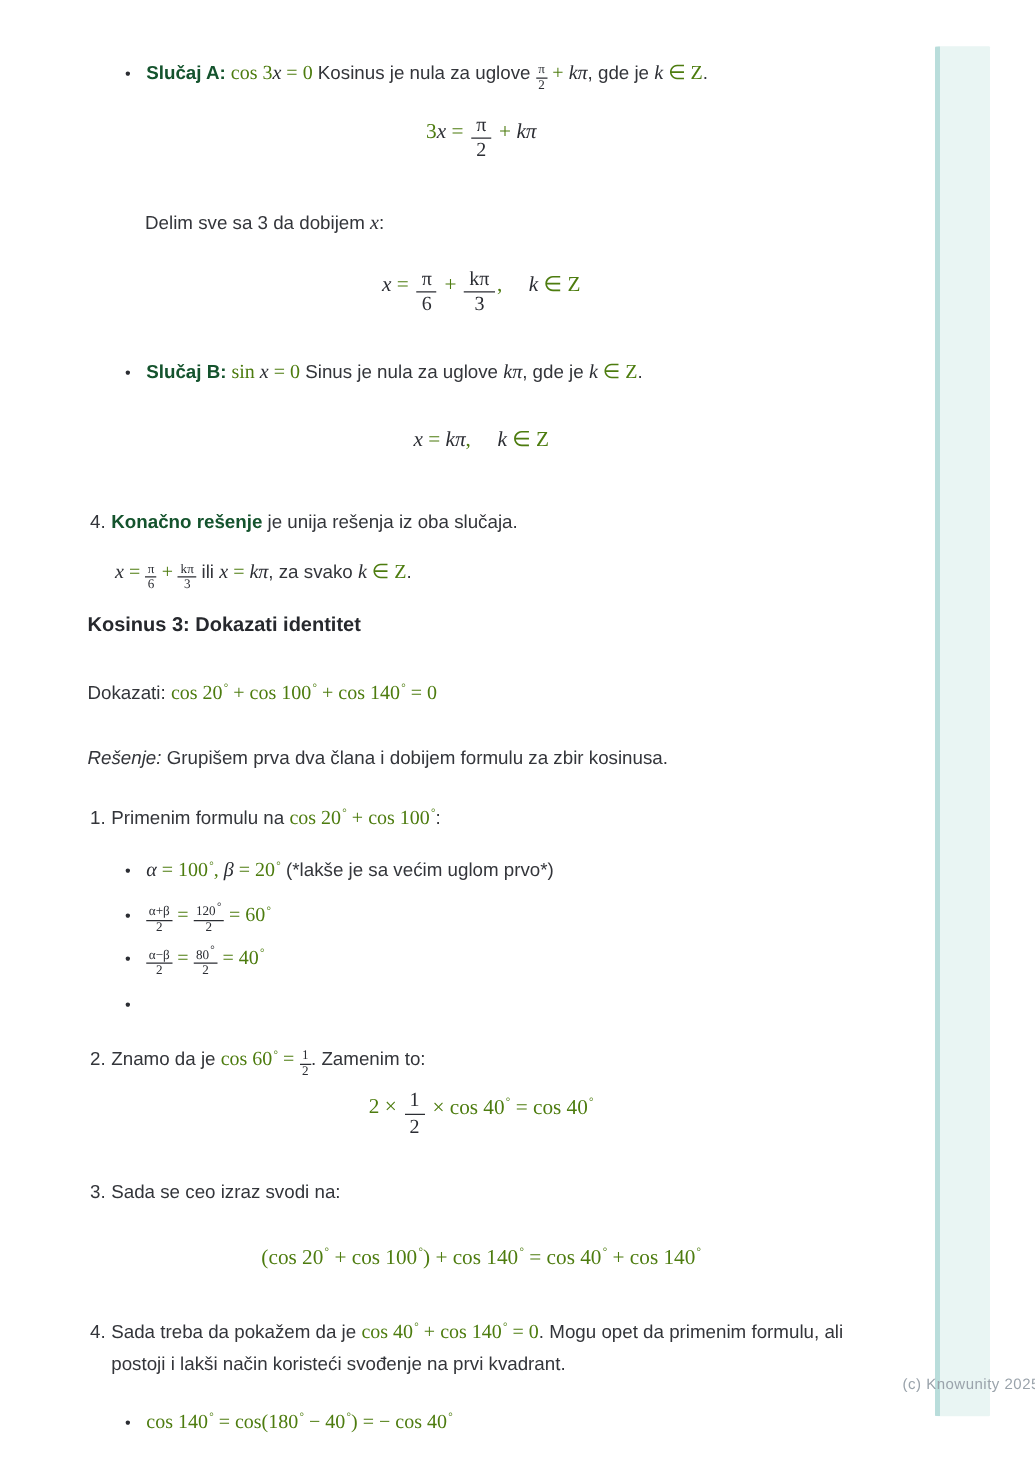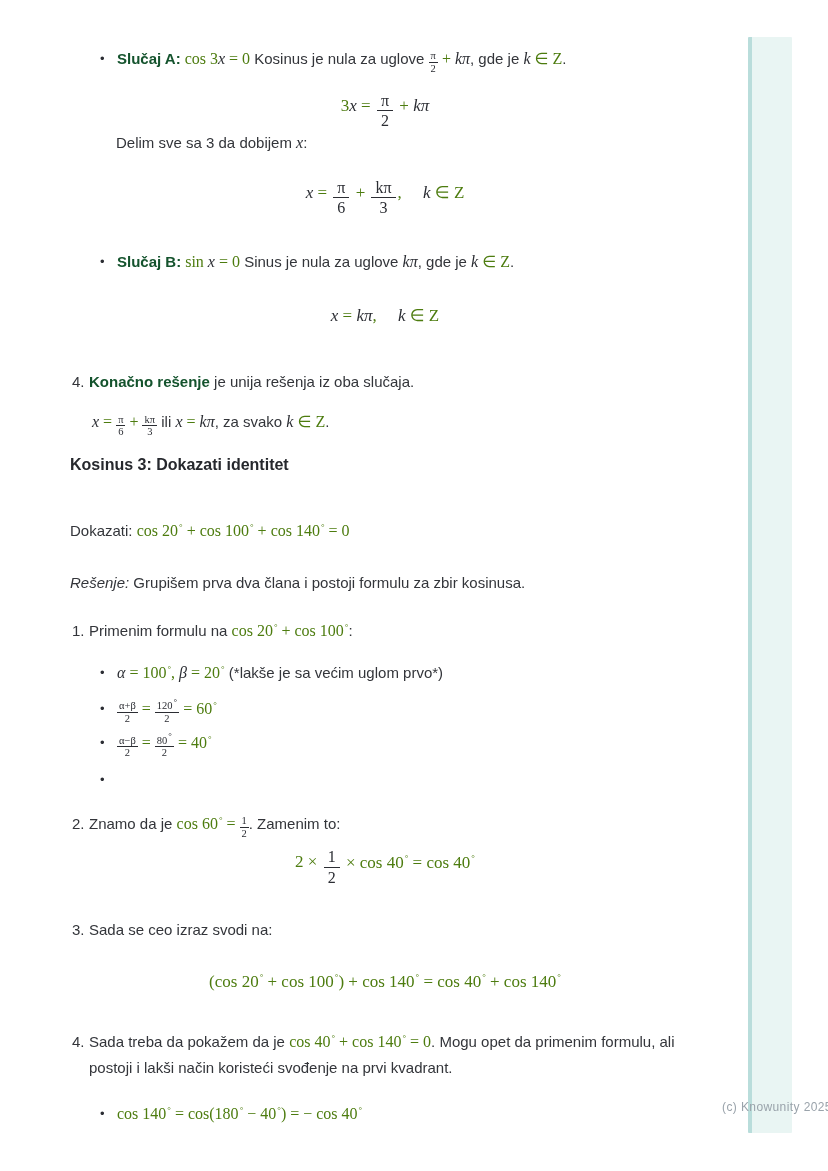--- a/index.html
+++ b/index.html
@@ -14,28 +14,28 @@
   .content{
     position:absolute;left:0;top:0;
     width:770px;
     padding-top:46px;
     box-sizing:border-box;
   }
   .blk{margin:0;line-height:26px;font-size:15px;}
   
   .content > .blk:nth-child(1){margin-top:0;}
   .content > .blk:nth-child(2){margin-top:16px;}
-  .content > .blk:nth-child(3){}
+  .content > .blk:nth-child(3){margin-top:36px;}
   .content > .blk:nth-child(4){margin-top:22px;}
   .content > .blk:nth-child(5){margin-top:32px;}
   .content > .blk:nth-child(6){margin-top:28px;}
   .content > .blk:nth-child(7){margin-top:40px;}
   .content > .blk:nth-child(8){margin-top:14px;}
   .content > .blk:nth-child(9){margin-top:14px;}
-  .content > .blk:nth-child(10){margin-top:40px;}
+  .content > .blk:nth-child(10){margin-top:28px;}
   .content > .blk:nth-child(11){margin-top:26px;}
   .content > .blk:nth-child(12){margin-top:22px;}
   .content > .blk:nth-child(13){margin-top:16px;}
   .content > .blk:nth-child(14){margin-top:10px;}
   .content > .blk:nth-child(15){margin-top:6px;}
   .content > .blk:nth-child(16){margin-top:8px;}
   .content > .blk:nth-child(17){margin-top:18px;}
   .content > .blk:nth-child(18){margin-top:8px;}
   .content > .blk:nth-child(19){margin-top:30px;}
   .content > .blk:nth-child(20){margin-top:26px;}
@@ -103,21 +103,21 @@
         <div class="bseg"><span class="b">Slučaj B:</span><span class="m"> sin </span><span class="mi">x</span><span class="m"> = 0</span><span class="t"> Sinus je nula za uglove </span><span class="mi">kπ</span><span class="t">, gde je </span><span class="mi">k</span><span class="m"> ∈ Z</span><span class="t">.</span></div>
       </div>
       <div class="blk blk-eq"><span class="mi">x</span><span class="m"> = </span><span class="mi">kπ</span><span class="m">,  </span><span class="mi">k</span><span class="m"> ∈ Z</span></div>
       <div class="blk blk-num">
         <span class="numlab">4.</span>
         <div class="bseg"><span class="b">Konačno rešenje</span><span class="t"> je unija rešenja iz oba slučaja.</span></div>
       </div>
       <div class="blk blk-para lvl-mid"><span class="mi">x</span><span class="m"> = </span><span class="frac"><span class="fn">π</span><span class="fd">6</span></span><span class="m"> + </span><span class="frac"><span class="fn">kπ</span><span class="fd">3</span></span><span class="t"> ili </span><span class="mi">x</span><span class="m"> = </span><span class="mi">kπ</span><span class="t">, za svako </span><span class="mi">k</span><span class="m"> ∈ Z</span><span class="t">.</span></div>
       <div class="blk blk-heading"><span class="t">Kosinus 3: Dokazati identitet</span></div>
       <div class="blk blk-para"><span class="t">Dokazati: </span><span class="m">cos 20<sup class="deg">°</sup> + cos 100<sup class="deg">°</sup> + cos 140<sup class="deg">°</sup> = 0</span></div>
-      <div class="blk blk-para"><span class="i">Rešenje:</span><span class="t"> Grupišem prva dva člana i postoji formulu za zbir kosinusa.</span></div>
+      <div class="blk blk-para"><span class="i">Rešenje:</span><span class="t"> Grupišem prva dva člana i dobijem formulu za zbir kosinusa.</span></div>
       <div class="blk blk-num">
         <span class="numlab">1.</span>
         <div class="bseg"><span class="t">Primenim formulu na </span><span class="m">cos 20<sup class="deg">°</sup> + cos 100<sup class="deg">°</sup></span><span class="t">:</span></div>
       </div>
       <div class="blk blk-bullet">
         <span class="dot">•</span>
         <div class="bseg"><span class="mi">α</span><span class="m"> = 100<sup class="deg">°</sup>, </span><span class="mi">β</span><span class="m"> = 20<sup class="deg">°</sup></span><span class="t"> (*lakše je sa većim uglom prvo*)</span></div>
       </div>
       <div class="blk blk-bullet">
         <span class="dot">•</span>

